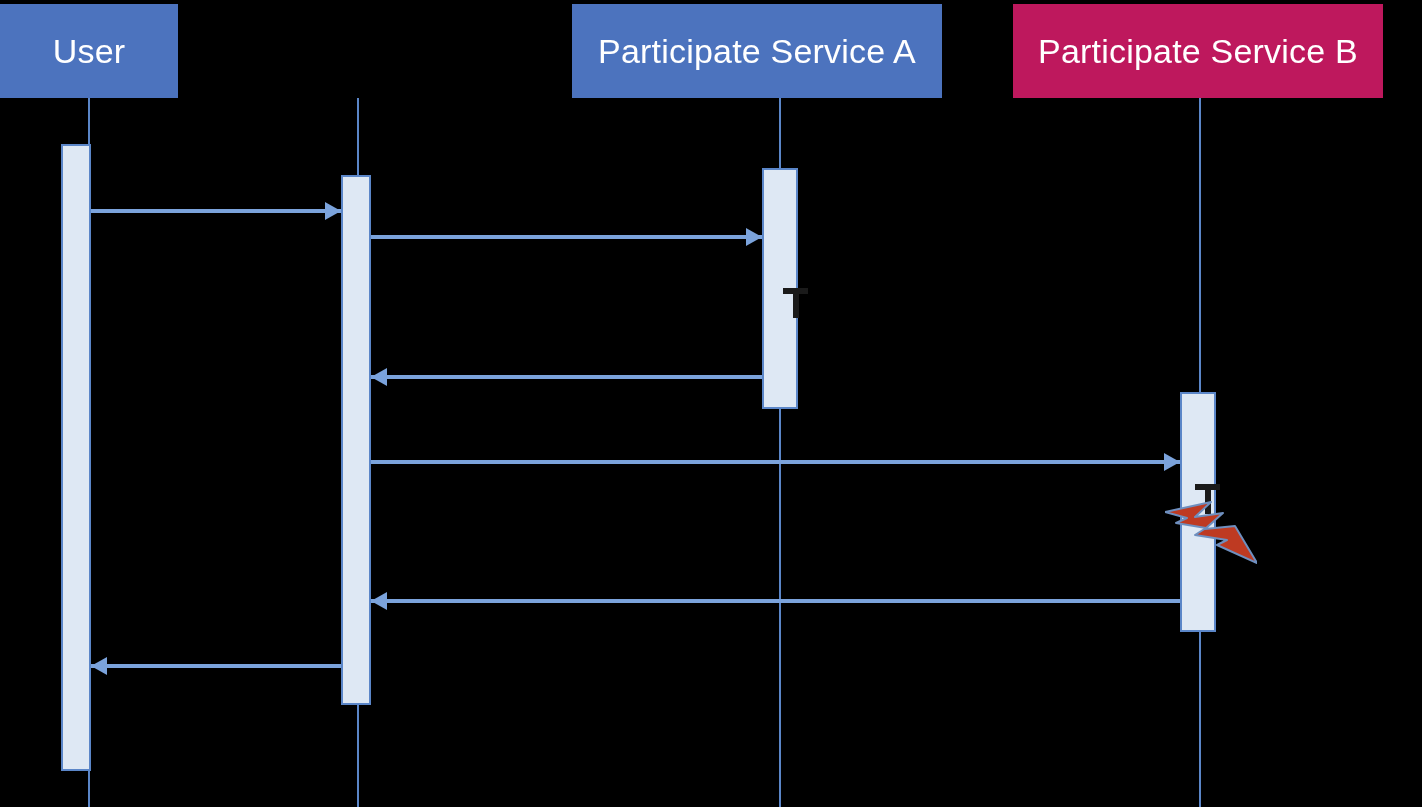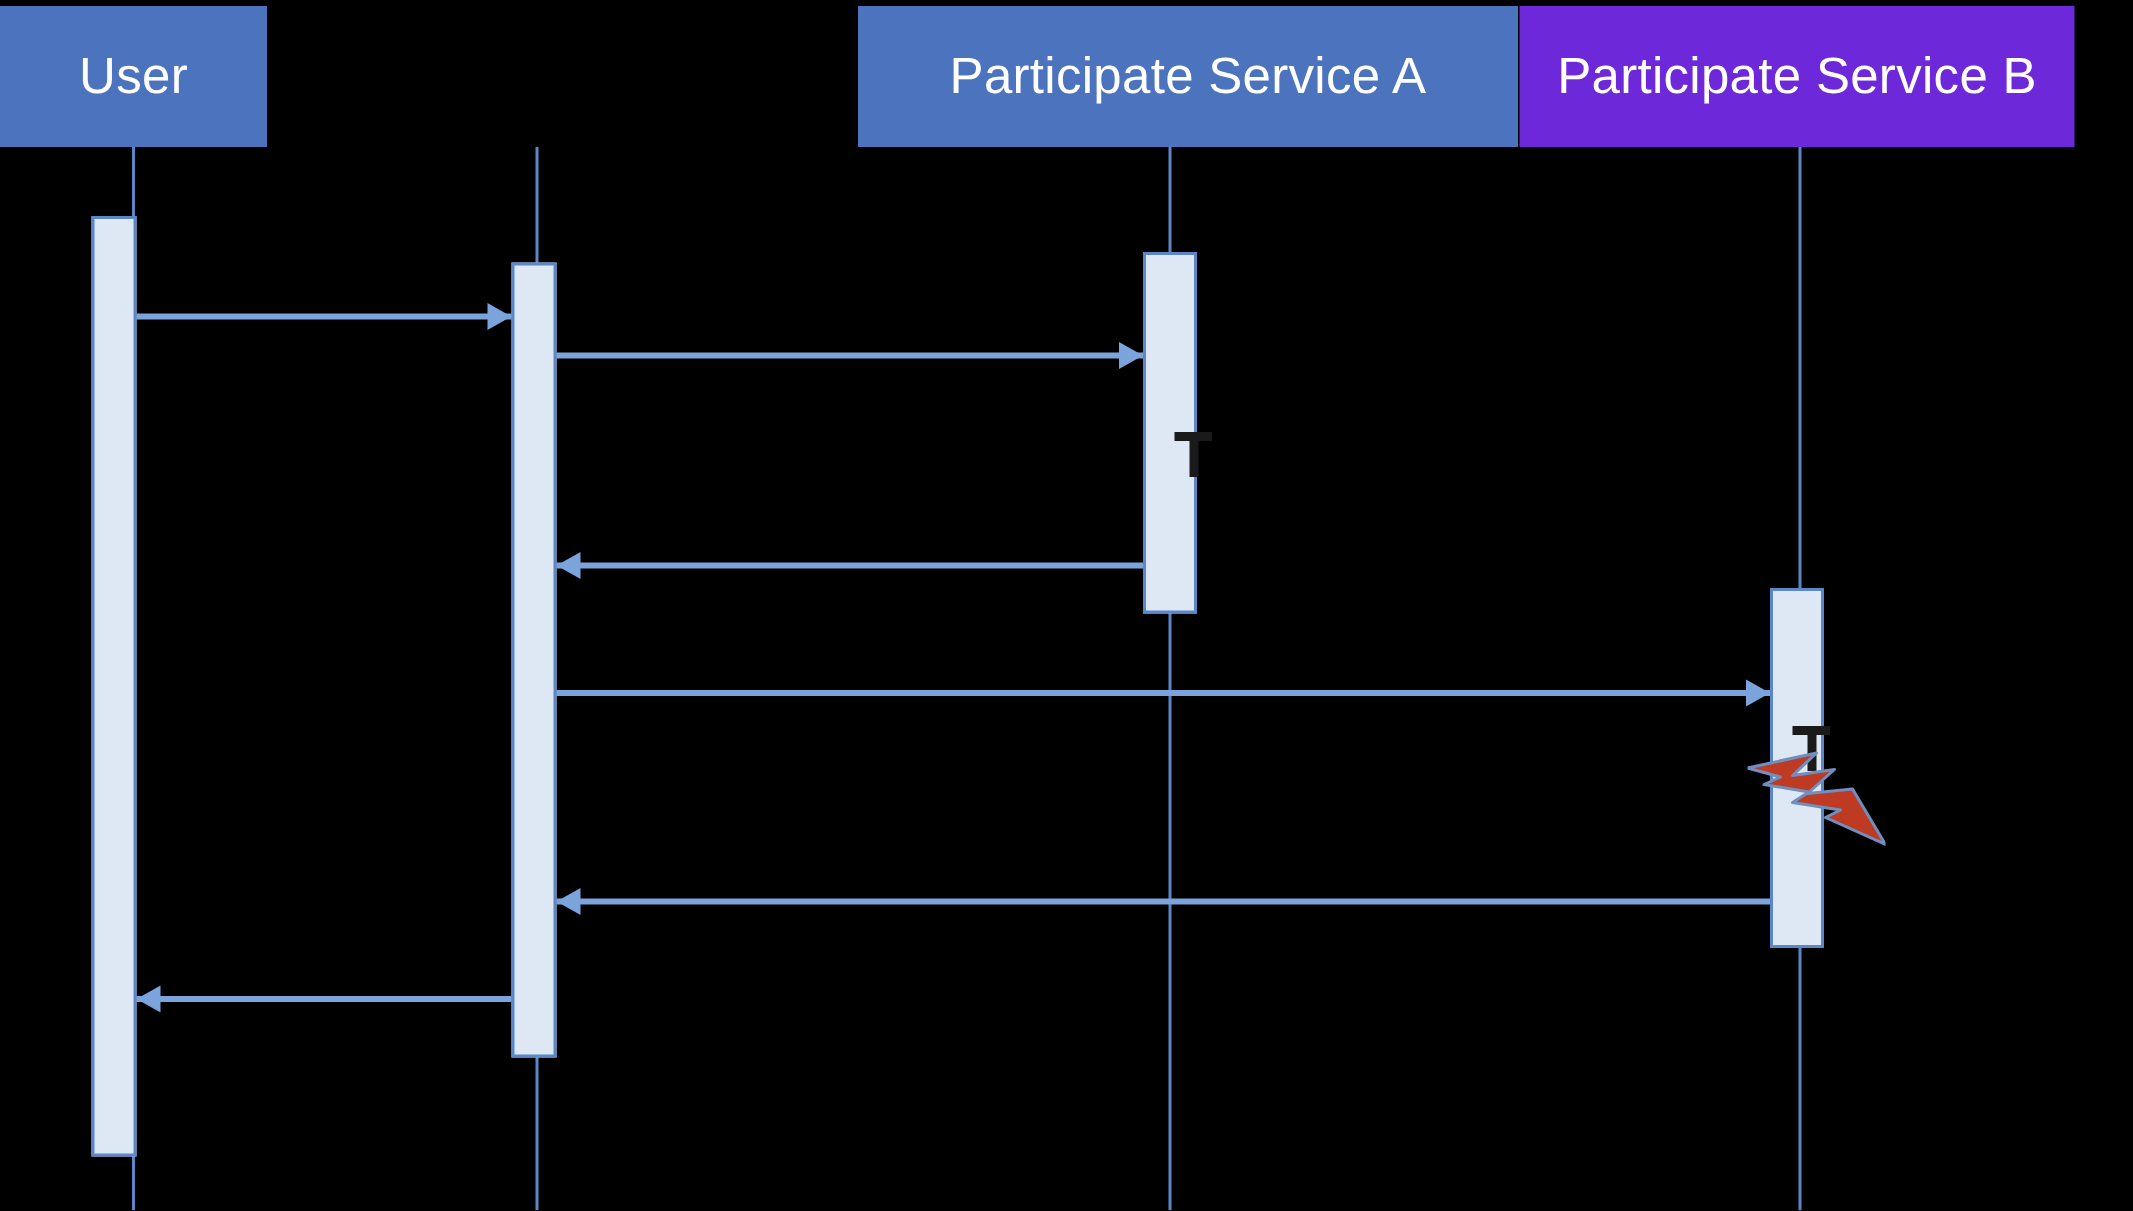--- a/index.html
+++ b/index.html
@@ -100,24 +100,24 @@
   <div class="lifeline" style="left: 1199px; top: 98px; height: 709px; background: rgb(91, 134, 200);"></div>
 
   <div class="activation" style="left: 61px; top: 144px; width: 30px; height: 627px; background: rgb(222, 232, 244); border-color: rgb(91, 134, 200);"></div>
   <div class="activation" style="left: 341px; top: 175px; width: 30px; height: 530px; background: rgb(222, 232, 244); border-color: rgb(91, 134, 200);"></div>
   <div class="activation" style="left: 762px; top: 168px; width: 36px; height: 241px; background: rgb(222, 232, 244); border-color: rgb(91, 134, 200);"></div>
   <div class="activation" style="left: 1180px; top: 392px; width: 36px; height: 240px; background: rgb(222, 232, 244); border-color: rgb(91, 134, 200);"></div>
 
   <div class="participant-box" style="left: 0px; top: 4px; width: 178px; height: 94px; background: rgb(76, 115, 190); color: rgb(255, 255, 255); text-align: center;">
     <span>User</span>
   </div>
-  <div class="participant-box" style="left: 572px; top: 4px; width: 440px; height: 94px; background: rgb(76, 115, 190); color: rgb(255, 255, 255);">
+  <div class="participant-box" style="left: 572px; top: 4px; width: 370px; height: 94px; background: rgb(76, 115, 190); color: rgb(255, 255, 255);">
     <span>Participate Service A</span>
   </div>
-  <div class="participant-box" style="left: 1013px; top: 4px; width: 370px; height: 94px; background: #6d28d9; color: rgb(255, 255, 255);">
+  <div class="participant-box" style="left: 1013px; top: 4px; width: 370px; height: 94px; background: #be185d; color: rgb(255, 255, 255);">
     <span>Participate Service B</span>
   </div>
 
   <div>
     <div class="msg" style="left: 91px; top: 209px; width: 250px; background: rgb(123, 163, 220);"></div>
     <div class="arrowhead right" style="top: 202px; left: 325px; border-left-color: rgb(123, 163, 220);"></div>
   </div>
   <div>
     <div class="msg" style="left: 371px; top: 235px; width: 391px; background: rgb(123, 163, 220);"></div>
     <div class="arrowhead right" style="top: 228px; left: 746px; border-left-color: rgb(123, 163, 220);"></div>

